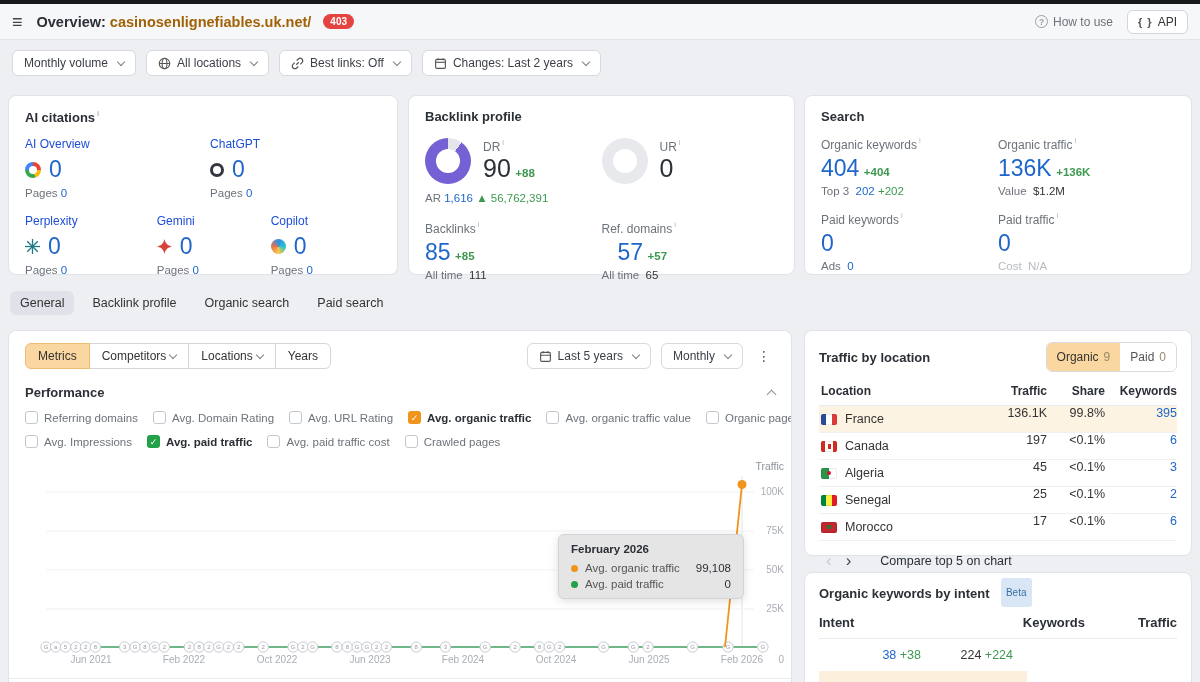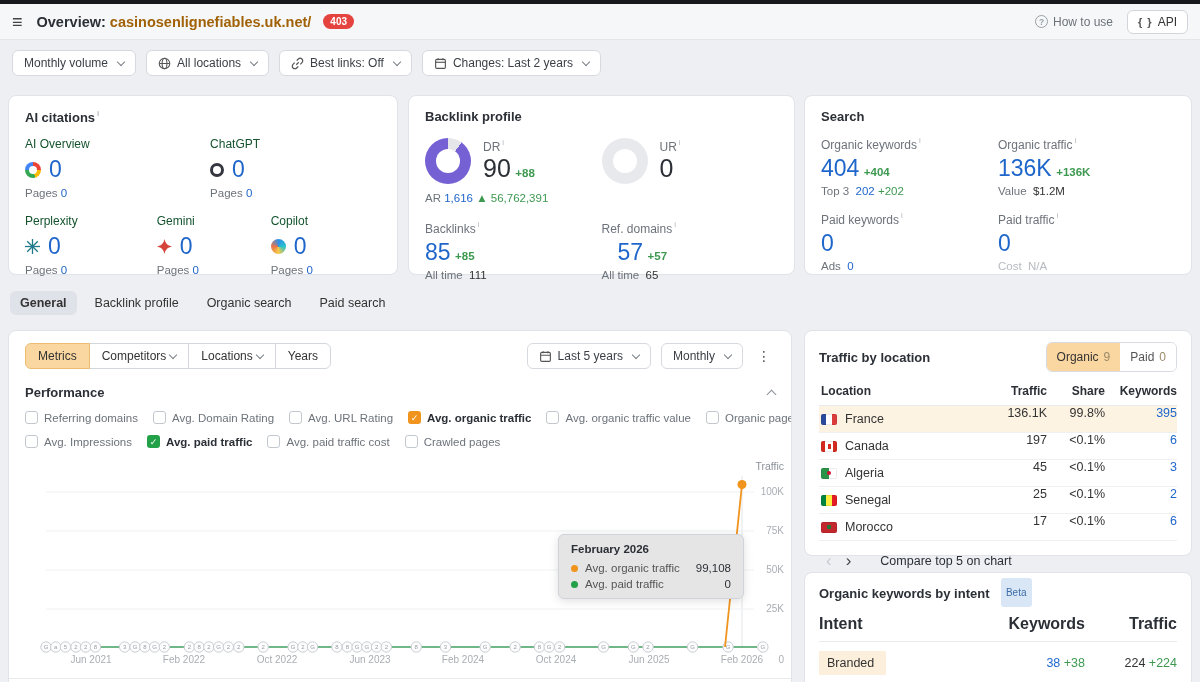--- a/index.html
+++ b/index.html
@@ -32,41 +32,41 @@
   .sup::after{content:"i";font-size:8px;color:#b3b8bf;vertical-align:6px;margin-left:2px}
   .glabel{font-size:12px;color:#6d737b}
   .bignum{font-size:23px;color:#1f66cb;font-weight:400}
   .chg{font-size:11.5px;color:#3d9950;font-weight:700}
   .sub{font-size:11.5px;color:#6d737b}
   .sub .blue{color:#1f66cb}
   .sub .dark{color:#333}
   .sub .mut{color:#b6bac0}
   
   .ai-row{display:flex;margin-top:12px}
-  .ai-item .name{font-size:12px;color:#14532d}
+  .ai-item .name{font-size:12px;color:#1d4ed8}
   .ai-val{display:flex;align-items:center;gap:8px;margin:5px 0 4px}
   .icon-google{width:16px;height:16px;border-radius:50%;background:conic-gradient(from 0deg,#ea4335 0 25%,#fbbc05 25% 45%,#34a853 45% 75%,#4285f4 75% 100%);position:relative;flex:0 0 auto}
   .icon-google::after{content:"";position:absolute;left:4px;top:4px;width:8px;height:8px;border-radius:50%;background:#fff}
   .icon-chatgpt{width:14px;height:14px;border:3px solid #353740;border-radius:50%;flex:0 0 auto}
   .icon-copilot{width:15px;height:15px;border-radius:50%;background:conic-gradient(#2e8fe8,#29c3cc,#f7c948,#e8744a,#2e8fe8);flex:0 0 auto}
   
   .bl-grid{display:flex;margin-top:14px}
   .donut{width:46px;height:46px;border-radius:50%;position:relative;flex:0 0 auto}
   .donut::after{content:"";position:absolute;left:11px;top:11px;width:24px;height:24px;border-radius:50%;background:#fff}
   .dr-donut{background:conic-gradient(#e4e6ea 0 10%,#7661d4 10% 100%)}
   .ur-donut{background:#e7e9ec}
   .ratnum{font-size:25px;color:#2b2f36}
   .arline{font-size:11.5px;margin-top:8px;color:#6d737b}
   .arline .blue{color:#1f66cb}
   .arline .grn{color:#3d9950}
   .bl-row2{display:flex;margin-top:16px}
   
   .tabs{position:absolute;top:291px;left:10px;display:flex;gap:8px;align-items:center}
   .tab{font-size:12.5px;color:#333;padding:5px 10px;border-radius:6px;cursor:pointer}
-  .tab.active{background:#dfe2e8;font-weight:700}
+  .tab.active{background:#dfe2e8;font-weight:400}
   
   .card-main{left:8px;top:330px;width:784px;height:372px;padding:12px 16px;overflow:hidden}
   .controls{display:flex;align-items:flex-start}
   .segg{display:flex}
   .segbtn{border:1px solid #d3d7dc;background:#fff;padding:5px 12px;font-size:12px;color:#333;margin-left:-1px;display:flex;align-items:center}
   .segbtn:first-child{border-radius:6px 0 0 6px;margin-left:0}
   .segbtn:last-child{border-radius:0 6px 6px 0}
   .segbtn.active{background:#fad7a0;border-color:#ecbd72;z-index:1}
   .rightctl{margin-left:auto;display:flex;align-items:center;gap:10px}
   .kebab{font-size:14px;color:#555;padding:0 4px}
@@ -112,21 +112,21 @@
   .flag-sn{background:linear-gradient(90deg,#00853f 0 33%,#fdef42 33% 66%,#e31b23 66%)}
   .flag-ma{background:#c1272d}
   .flag-ma::after{content:"";position:absolute;left:6px;top:3.5px;width:4px;height:4px;background:#1d7a3c;border-radius:1px}
   .pager{display:flex;align-items:center;margin-top:11px;font-size:12.5px}
   .arrow{font-size:17px;line-height:1;padding:0 7px}
   .arrow.dis{color:#c6cad0}
   .arrow.en{color:#444}
   .cmp{margin-left:22px;color:#2b2f36}
   .card-oki{left:804px;top:572px;width:388px;height:130px;padding:11px 14px;overflow:hidden}
   .beta{background:#d9e6f6;color:#3b6ea5;font-size:10px;border-radius:3px;padding:9px 5px;margin-left:7px;vertical-align:2px}
-  .ki-header{display:flex;font-size:16px;font-weight:700;color:#2b2f36;margin-top:13px;padding-bottom:8px;border-bottom:1px solid #e8eaed}
+  .ki-header{display:flex;font-size:13px;font-weight:700;color:#2b2f36;margin-top:13px;padding-bottom:8px;border-bottom:1px solid #e8eaed}
   .ki-row{display:flex;align-items:center;margin-top:9px;font-size:12.5px}
   .ki-int{flex:1}
   .ki-int .lbl{background:#fcefdb;padding:5px 12px 5px 8px;display:inline-block}
   .ki-kw{width:102px;text-align:right}
   .ki-tr{width:92px;text-align:right}
   .blue{color:#1f66cb}
   .grn{color:#3d9950}
   .partialbar{height:12px;width:58%;background:#fcefdb;margin-top:9px}
   svg text{font-family:"Liberation Sans",sans-serif}
 </style>
@@ -598,18 +598,17 @@
   <div>
     <span class="ctitle">Organic keywords by intent</span>
     <span class="beta">Beta</span>
   </div>
   <div class="ki-header">
     <span class="ki-int">Intent</span>
     <span class="ki-kw">Keywords</span>
     <span class="ki-tr">Traffic</span>
   </div>
   <div class="ki-row">
-    <span class="ki-int"><span class="lbl">Branded</span></span>
     <span class="ki-kw"><span class="blue">38</span>&nbsp;<span class="grn">+38</span></span>
     <span class="ki-tr"><span>224</span>&nbsp;<span class="grn">+224</span></span>
   </div>
   <div class="partialbar"></div>
 </div>
 
 </body></html>

